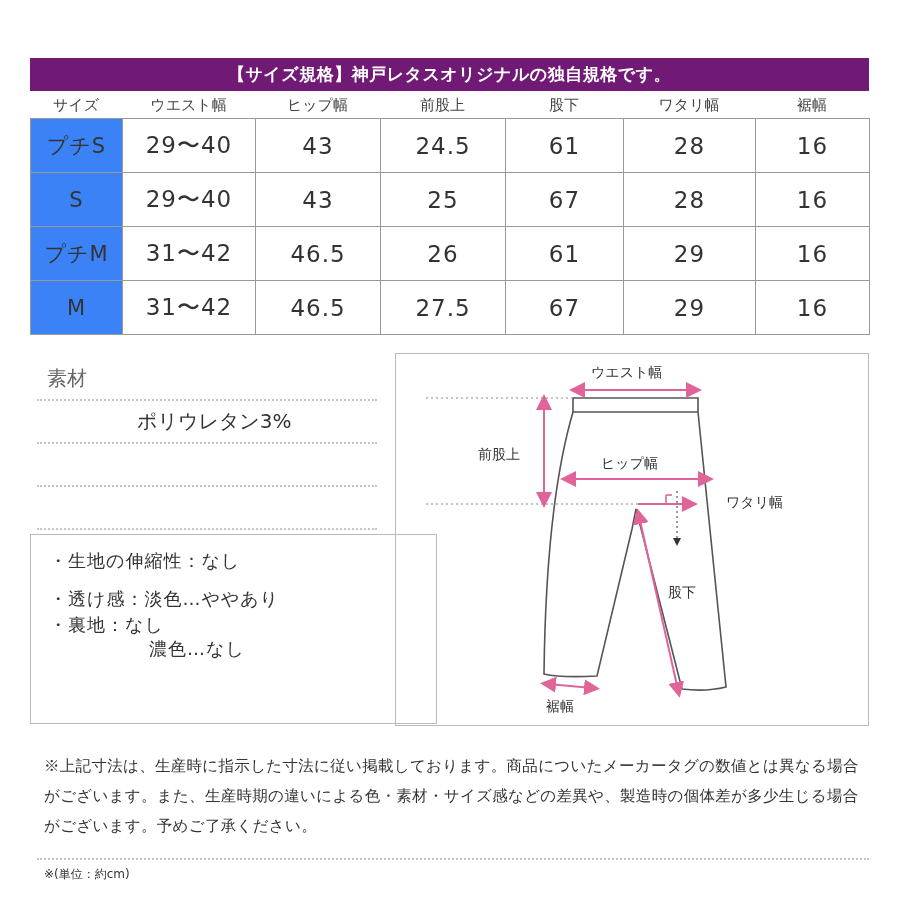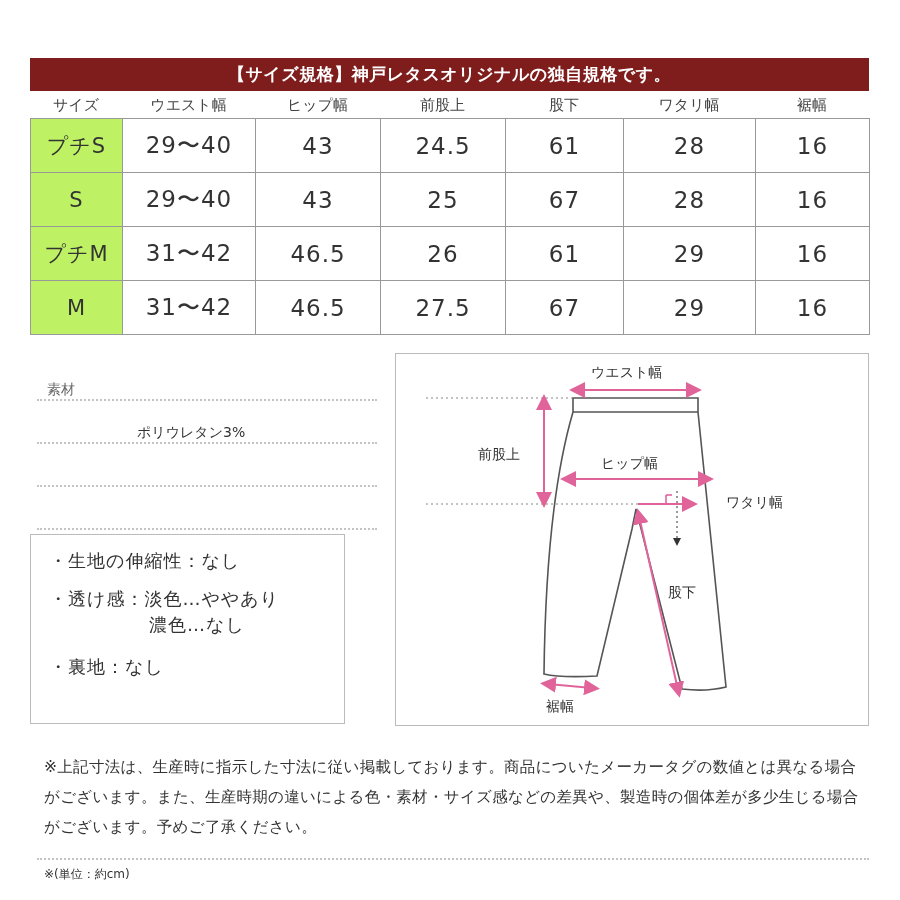--- a/index.html
+++ b/index.html
@@ -2,65 +2,65 @@
 <html><head>
 <meta charset="utf-8">
 <style>
   html, body { margin: 0; padding: 0; }
   body {
     width: 900px; height: 900px; background: #ffffff; position: relative; overflow: hidden;
     font-family: "DejaVu Sans", sans-serif; color: #333333;
   }
   .title-bar {
     position: absolute; left: 30px; top: 58px; width: 839px; height: 33px;
-    background: #7f1d1d; color: #ffffff; font-size: 17px; font-weight: bold;
+    background: #701a75; color: #ffffff; font-size: 17px; font-weight: bold;
     display: flex; align-items: center; justify-content: center; letter-spacing: 0.5px;
   }
   .table-header {
     position: absolute; left: 30px; top: 92px; width: 839px; height: 26px;
     display: grid; grid-template-columns: 92px 133px 125px 125px 118px 132px 114px;
     font-size: 15px; color: #444;
   }
   .table-header span { display: flex; align-items: center; justify-content: center; }
   .size-table {
     position: absolute; left: 30px; top: 118px; width: 839px;
     border-collapse: collapse; table-layout: fixed;
   }
   .size-table td {
     border: 1px solid #999999; height: 53px; text-align: center;
     font-size: 23px; color: #333; padding: 0; letter-spacing: 1px;
   }
-  .size-table td.size-label { background: #bef264; font-size: 21px; }
+  .size-table td.size-label { background: #3b82f6; font-size: 21px; }
   .material {
     position: absolute; left: 37px; top: 358px; width: 340px;
   }
   .mat-row {
-    height: 41px; border-bottom: 2px dotted #c4c4c4; display: flex; align-items: flex-end;
-    font-size: 14px; color: #333;
+    height: 41px; border-bottom: 2px dotted #c4c4c4; display: flex; align-items: center;
+    font-size: 20px; color: #333;
   }
   .mat-row .mat-label { width: 90px; padding-left: 10px; color: #666; }
   .mat-row .mat-value { flex: 1; }
   .props-box {
-    position: absolute; left: 30px; top: 534px; width: 315px; height: 190px;
+    position: absolute; left: 30px; top: 534px; width: 407px; height: 190px;
     border: 1px solid #bbbbbb; box-sizing: border-box; font-size: 18px; color: #333;
     padding-top: 14px;
   }
   .prop { position: relative; padding-left: 18px; letter-spacing: 1px; }
   .prop.p1 { margin-bottom: 14px; }
   .prop.p2 { margin-bottom: 2px; }
   .prop.p2b { padding-left: 118px; margin-bottom: 18px; }
   .diagram-box {
     position: absolute; left: 395px; top: 353px; width: 474px; height: 373px;
     border: 1px solid #bbbbbb; box-sizing: border-box;
   }
   .diagram-box svg { position: absolute; left: 0; top: 0; }
   .dlabel { position: absolute; font-size: 14px; color: #333; white-space: nowrap; }
   .note {
     position: absolute; left: 44px; top: 752px; width: 820px; font-size: 15.5px;
-    line-height: 30px; color: #333; letter-spacing: 0.3px;
+    line-height: 30px; color: #333; letter-spacing: 0.3px; font-family: Liberation Mono, monospace;
   }
   .note-divider {
     position: absolute; left: 37px; top: 858px; width: 832px; border-top: 2px dotted #c4c4c4;
   }
   .unit { position: absolute; left: 44px; top: 866px; font-size: 12px; color: #333; }
 </style>
 </head>
 <body>
 
 <div class="title-bar">【サイズ規格】神戸レタスオリジナルの独自規格です。</div>
@@ -133,22 +133,22 @@
     <span class="mat-label"></span>
     <span class="mat-value">ポリウレタン3%</span>
   </div>
   <div class="mat-row"></div>
   <div class="mat-row"></div>
 </div>
 
 <div class="props-box">
   <div class="prop p1">・生地の伸縮性：なし</div>
   <div class="prop p2">・透け感：淡色…ややあり</div>
+  <div class="prop">・裏地：なし</div>
   <div class="prop p2b">濃色…なし</div>
-  <div class="prop">・裏地：なし</div>
 </div>
 
 <div class="diagram-box">
   <svg width="474" height="373" viewBox="0 0 474 373">
     <defs>
       <marker id="ah" markerWidth="8" markerHeight="8" refX="4" refY="4" orient="auto-start-reverse">
         <path d="M0,0 L8,4 L0,8 z" fill="#e0649a"></path>
       </marker>
       <marker id="ahd" markerWidth="8" markerHeight="8" refX="4" refY="4" orient="auto">
         <path d="M0,0 L8,4 L0,8 z" fill="#333"></path>

